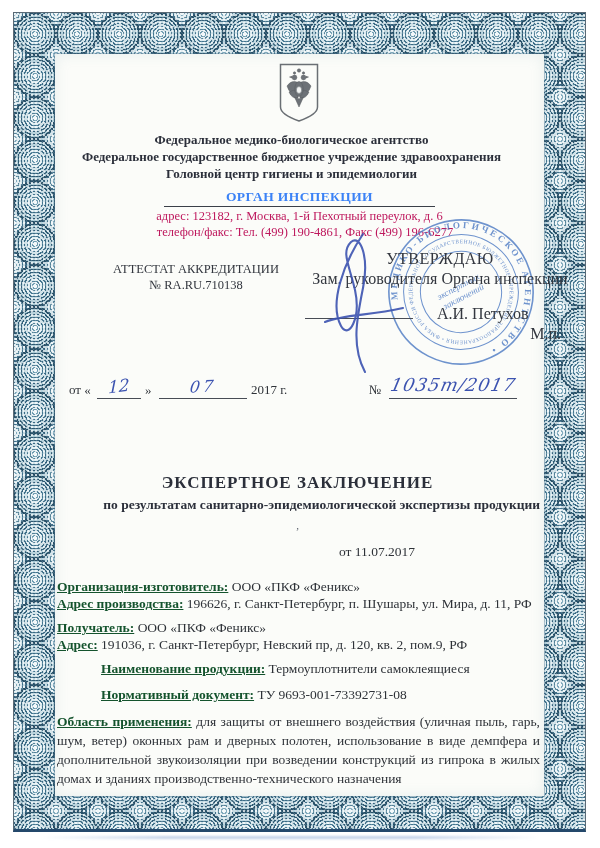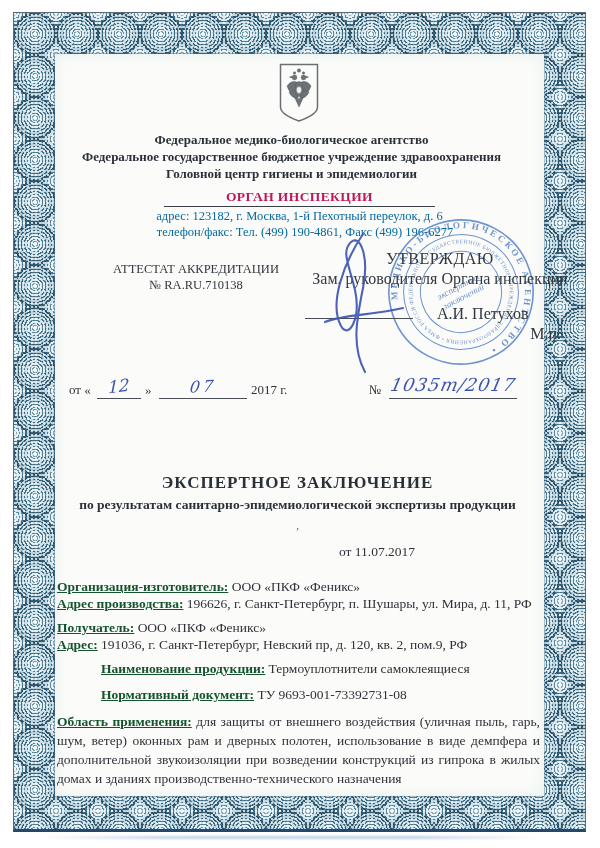--- a/index.html
+++ b/index.html
@@ -30,22 +30,22 @@
   }
   .smudge{
     position:absolute;left:40px;right:60px;top:836px;height:3px;
     background:linear-gradient(to right, transparent, rgba(110,145,200,.4) 25%, rgba(110,145,200,.42) 75%, transparent);
     filter:blur(1px);
   }
   
   .crest{position:absolute;left:223px;top:8px;width:42px;height:62px;}
   .hdr{position:absolute;left:0;right:16px;top:77px;text-align:center;font-weight:bold;font-size:13px;line-height:17px;color:#2b2f3a;}
   .organ{position:absolute;left:0;right:0;top:133px;text-align:center;}
-  .organ-title{display:inline-block;font-weight:bold;font-size:13.5px;letter-spacing:.4px;border-bottom:1.5px solid #3a3f48;padding:0 62px 1px 62px;color:#be185d;}
-  .organ-addr{font-size:12.5px;line-height:15.5px;margin-top:2px;color:#0369a1;}
+  .organ-title{display:inline-block;font-weight:bold;font-size:13.5px;letter-spacing:.4px;border-bottom:1.5px solid #3a3f48;padding:0 62px 1px 62px;color:#3b82f6;}
+  .organ-addr{font-size:12.5px;line-height:15.5px;margin-top:2px;color:#be185d;}
   .accred{position:absolute;left:36px;top:207px;width:210px;text-align:center;font-size:12.5px;line-height:16px;color:#33373f;}
   .approve{position:absolute;left:250px;top:196px;width:270px;font-size:16px;color:#33373f;z-index:3;}
   .approve .a1{text-align:center;letter-spacing:.5px;}
   .approve .a2{text-align:center;white-space:nowrap;margin-top:2px;}
   .approve .a3{margin-top:17px;white-space:nowrap;}
   .approve .sig-line{display:inline-block;width:108px;border-bottom:1px solid #474c55;vertical-align:baseline;}
   .approve .a3 .name{margin-left:20px;}
   .approve .a4{text-align:right;padding-right:14px;margin-top:2px;}
   .stamp{position:absolute;left:330px;top:162px;width:152px;height:152px;opacity:.8;z-index:2;}
   .signature{position:absolute;left:262px;top:176px;width:110px;height:150px;z-index:4;}
@@ -60,21 +60,21 @@
   .dl-day{left:42px;width:44px;}
   .dl-month{left:104px;width:88px;}
   .dl-number{left:334px;width:128px;}
   .hand{font-family:"DejaVu Serif", serif;font-style:italic;color:#3c53b0;display:inline-block;}
   .h-day{font-size:17px;transform:rotate(-7deg) skewX(-8deg);margin-top:4px;}
   .h-month{font-size:16px;letter-spacing:3px;transform:rotate(-3deg) skewX(-10deg);margin-top:5px;}
   .h-number{font-size:18px;letter-spacing:1px;transform:skewX(-12deg);margin-top:2px;}
   
   .titleblock{position:absolute;left:0;right:4px;top:419px;text-align:center;color:#2b2f3a;}
   .t1{font-size:17px;font-weight:bold;letter-spacing:1px;}
-  .t2{font-size:13.5px;font-weight:bold;margin-top:4px;}
+  .t2{font-size:13.5px;font-weight:bold;margin-top:4px;text-align:right;}
   .t-mark{display:inline-block;margin-top:6px;font-size:11px;color:#555b66;}
   
   .basisrow{position:absolute;left:2px;right:0;top:490px;font-size:13.5px;}
   .basis-right{position:absolute;left:282px;top:0;}
   
   .fields{position:absolute;left:2px;right:4px;top:524px;font-size:13.5px;line-height:17px;color:#2e3238;}
   .fields .grp{margin-bottom:7px;}
   .fields .single{margin-bottom:9px;margin-left:44px;}
   .fields b{color:#14532d;text-decoration:underline;}
   .fields p.area{margin:0;text-align:justify;line-height:19px;}

